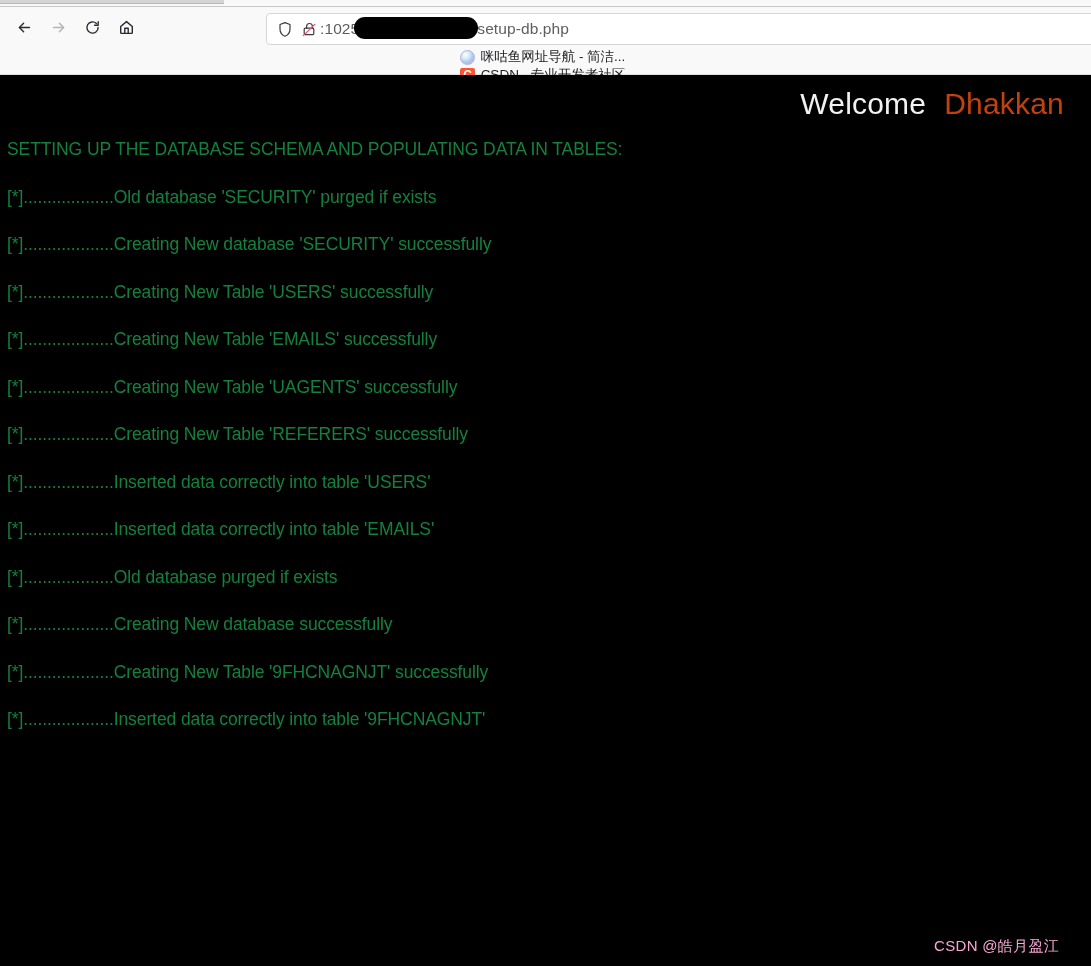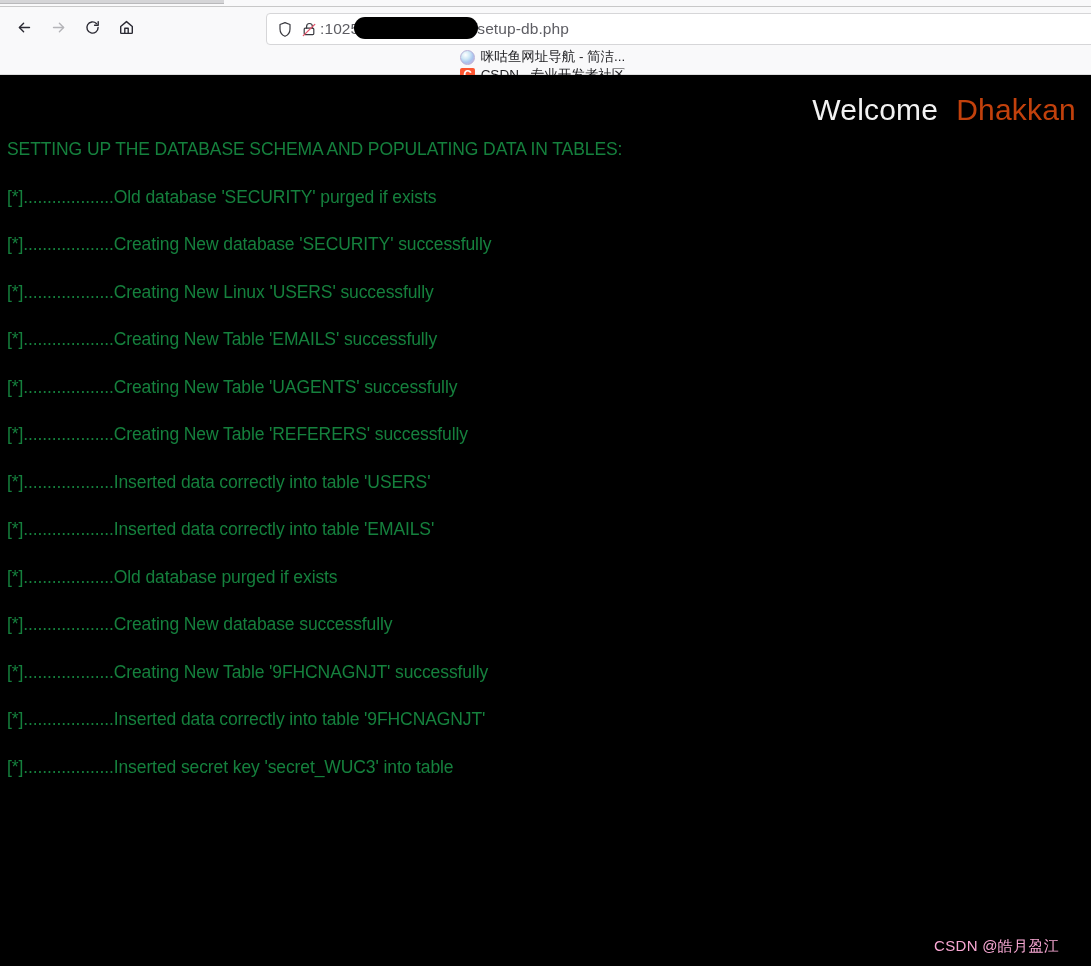--- a/index.html
+++ b/index.html
@@ -146,23 +146,23 @@
   
   .page {
     flex: 1 1 auto;
     background: #000000;
     position: relative;
     overflow: hidden;
   }
   .welcome-bar {
     height: 46px;
     display: flex;
-    align-items: flex-start;
+    align-items: flex-end;
     justify-content: flex-end;
-    padding-right: 15px;
+    padding-right: 27px;
     padding-top: 18px;
   }
   .welcome-bar .w-white {
     color: #f2f2f2;
     font-size: 30px;
     font-weight: normal;
     letter-spacing: 0.2px;
   }
   .welcome-bar .w-red {
     color: #c2410c;
@@ -290,29 +290,28 @@
   <div class="page">
     <div class="welcome-bar">
       <span class="w-white">Welcome</span>
       <span class="w-red">Dhakkan</span>
     </div>
 
     <div class="log">
       <div class="log-line heading">SETTING UP THE DATABASE SCHEMA AND POPULATING DATA IN TABLES:</div>
       <div class="log-line">[*]...................Old database 'SECURITY' purged if exists</div>
       <div class="log-line">[*]...................Creating New database 'SECURITY' successfully</div>
-      <div class="log-line">[*]...................Creating New Linux 'USERS' successfully</div>
+      <div class="log-line">[*]...................Creating New Table 'USERS' successfully</div>
       <div class="log-line">[*]...................Creating New Table 'EMAILS' successfully</div>
       <div class="log-line">[*]...................Creating New Table 'UAGENTS' successfully</div>
       <div class="log-line">[*]...................Creating New Table 'REFERERS' successfully</div>
       <div class="log-line">[*]...................Inserted data correctly into table 'USERS'</div>
       <div class="log-line">[*]...................Inserted data correctly into table 'EMAILS'</div>
       <div class="log-line">[*]...................Old database purged if exists</div>
       <div class="log-line">[*]...................Creating New database successfully</div>
       <div class="log-line">[*]...................Creating New Table '9FHCNAGNJT' successfully</div>
       <div class="log-line">[*]...................Inserted data correctly into table '9FHCNAGNJT'</div>
-      <div class="log-line">[*]...................Inserted secret key 'secret_WUC3' into table</div>
     </div>
 
     <div class="watermark">CSDN @皓月盈江</div>
   </div>
 
 </div>
 
 </body></html>

